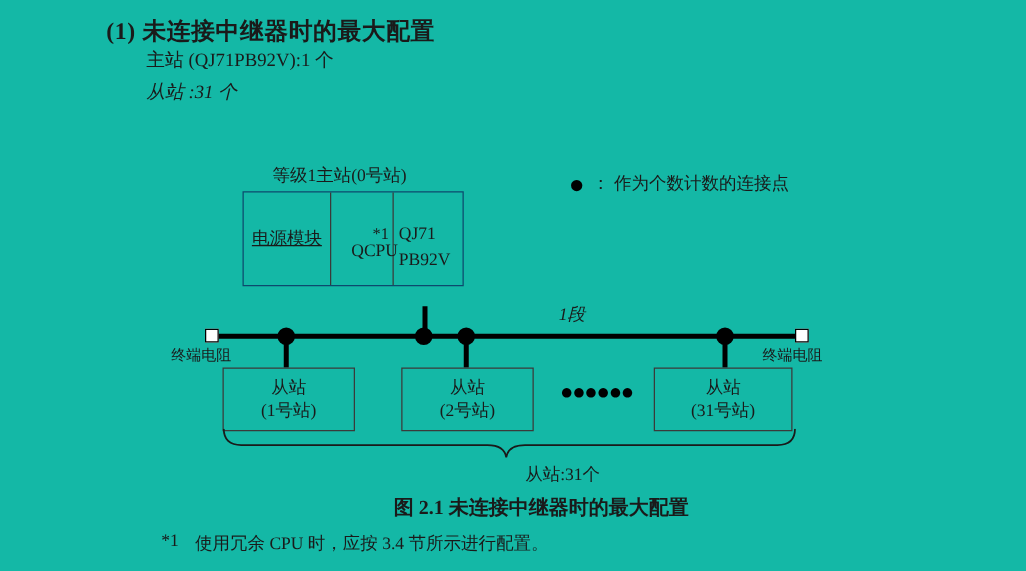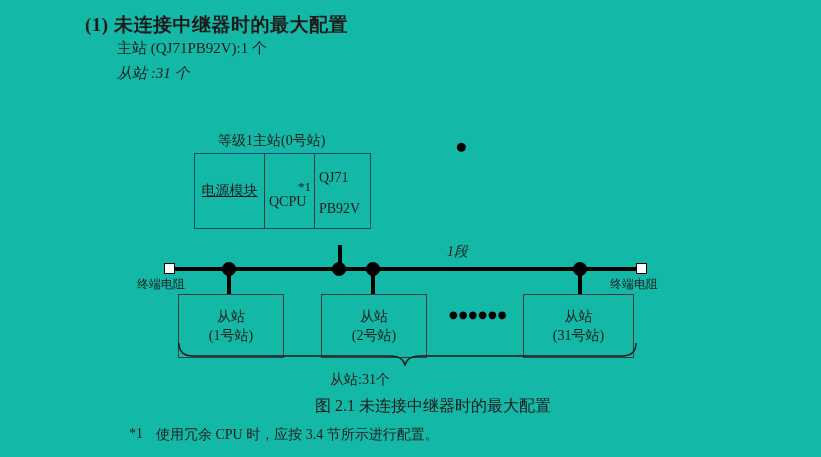--- a/index.html
+++ b/index.html
@@ -23,23 +23,23 @@
   .master-box{
     left:194px;top:153px;width:177px;height:76px;
     border:1px solid #0c4a6e;box-sizing:border-box;
     display:flex;
     text-decoration:underline;
   }
   .cell{box-sizing:border-box;position:relative;font-size:14px;}
   .cell-power{width:70px;border-right:1px solid #3a3a3a;display:flex;align-items:center;justify-content:center;}
   .cell-cpu{width:50px;border-right:1px solid #3a3a3a;}
   .cell-cpu .sup{position:absolute;top:25px;right:3px;font-size:13px;}
-  .cell-cpu .name{position:absolute;top:40px;left:4px;}
+  .cell-cpu .name{position:absolute;top:40px;left:16px;}
   .cell-net{flex:1;}
-  .cell-net .l1{position:absolute;top:16px;left:4px;}
+  .cell-net .l1{position:absolute;top:26px;left:4px;}
   .cell-net .l2{position:absolute;top:47px;left:4px;text-align:right;}
 
   
   .legend{left:455px;top:138px;display:flex;align-items:center;gap:6px;font-size:14px;}
   .legend-dot{font-size:21px;line-height:16px;color:#000;}
 
   
   .bus-line{left:174px;top:267px;width:463px;height:4px;background:#000;}
   .term-sq{width:11px;height:11px;background:#fff;border:1.6px solid #000;box-sizing:border-box;}
   .term-left{left:164px;top:263px;}
@@ -57,36 +57,36 @@
 
   .drop{width:4px;background:#000;}
   .drop-master{left:338px;top:245px;height:26px;}
   .drop-s1{left:227px;top:271px;height:23px;}
   .drop-s2{left:371px;top:271px;height:23px;}
   .drop-s3{left:578px;top:271px;height:23px;}
 
   
   .slave-box{
     border:1.5px solid #3a3a3a;box-sizing:border-box;
-    height:64px;top:294px;
+    height:51px;top:294px;
     display:flex;flex-direction:column;align-items:center;justify-content:center;
     font-size:14px;line-height:19px;text-align:center;
   }
   .slave1{left:178px;width:106px;}
   .slave2{left:321px;width:106px;}
   .slave3{left:523px;width:111px;}
 
   .ellipsis{left:449px;top:309px;font-size:10px;letter-spacing:1px;color:#000;font-family:"DejaVu Sans",sans-serif;}
 
   
   .brace{left:178px;top:343px;}
-  .brace-label{left:330px;top:371px;width:150px;text-align:left;font-size:14px;}
+  .brace-label{left:330px;top:371px;width:150px;text-align:right;font-size:14px;}
 
   
-  .fig-caption{left:233px;top:396px;width:400px;text-align:center;font-size:16px;font-weight:normal;}
+  .fig-caption{left:233px;top:396px;width:400px;text-align:center;font-size:16px;font-weight:bold;}
   .footnote{left:129px;top:426px;font-size:14px;display:flex;gap:13px;}
 </style>
 </head>
 <body>
 
 <div class="page">
 
   <div class="abs h-title">(1) 未连接中继器时的最大配置</div>
   <div class="abs h-sub1">主站 (QJ71PB92V):1 个</div>
   <div class="abs h-sub2">从站 :31 个</div>
@@ -103,20 +103,21 @@
         <span class="name">QCPU</span>
       </div>
       <div class="cell cell-net">
         <span class="l1">QJ71</span>
         <span class="l2">PB92V</span>
       </div>
     </div>
 
     <div class="abs legend">
       <span class="legend-dot">●</span>
+      <span>： 作为个数计数的连接点</span>
     </div>
 
     <div class="abs bus-line"></div>
     <div class="abs term-sq term-left"></div>
     <div class="abs term-sq term-right"></div>
     <div class="abs term-label term-label-left">终端电阻</div>
     <div class="abs term-label term-label-right">终端电阻</div>
     <div class="abs segment-label">1段</div>
 
     <div class="abs drop drop-master"></div>

